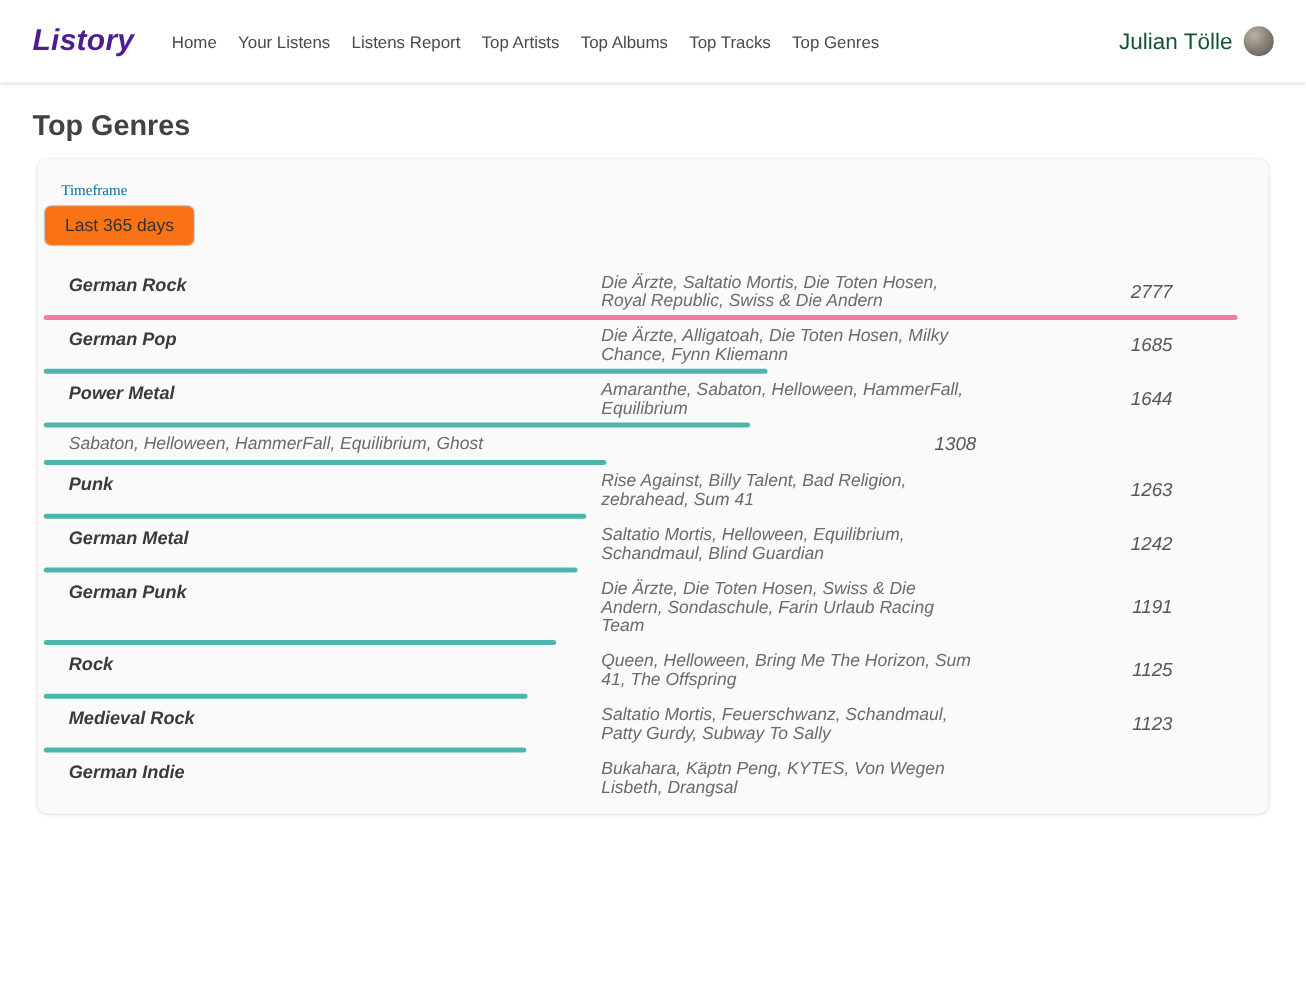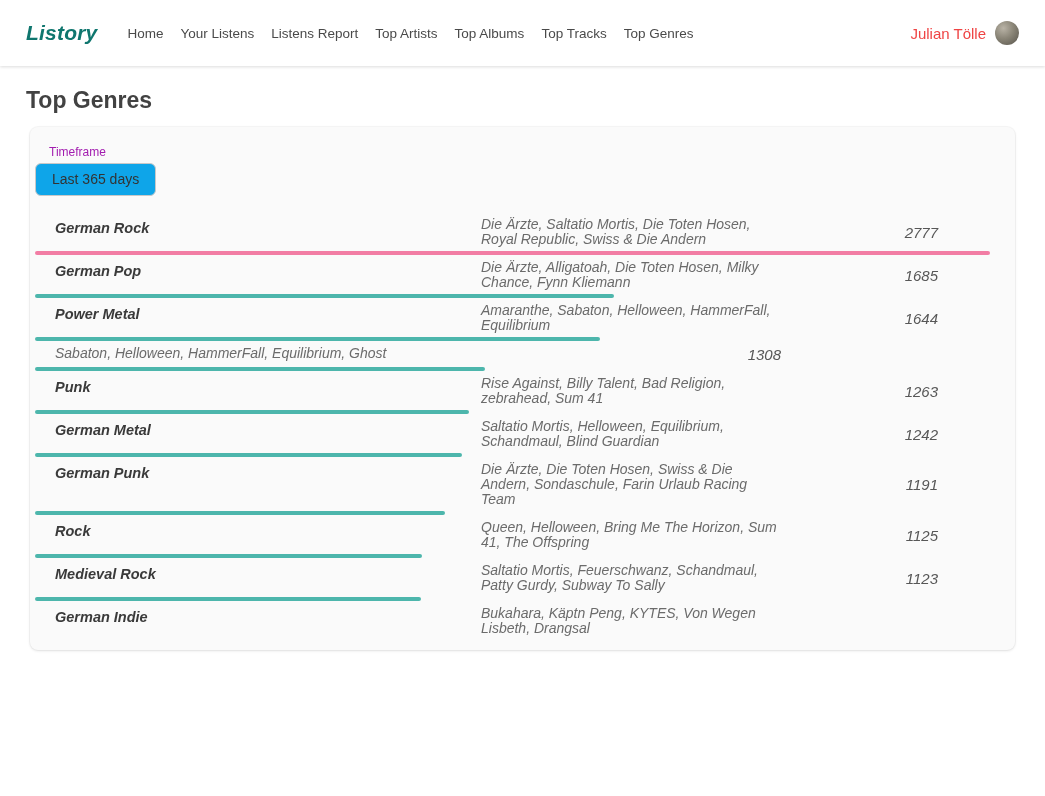--- a/index.html
+++ b/index.html
@@ -17,24 +17,24 @@
     height: 66px;
     display: flex;
     align-items: center;
     padding: 0 26px;
     background: #ffffff;
     box-shadow: 0 1px 3px rgba(0,0,0,0.14);
     position: relative;
     z-index: 2;
   }
   .logo {
-    font-size: 21px;
+    font-size: 24px;
     font-weight: 700;
     font-style: italic;
-    color: #0f766e;
+    color: #4c1d95;
     cursor: pointer;
     letter-spacing: 0.2px;
   }
   nav {
     display: flex;
     align-items: flex-end;
     margin-left: 30px;
     gap: 17px;
     flex: 1;
   }
@@ -43,21 +43,21 @@
     color: #4a4a4a;
     text-decoration: none;
     cursor: pointer;
     white-space: nowrap;
   }
   .user-area {
     display: flex;
     align-items: center;
     gap: 9px;
   }
-  .user-name { font-size: 15px; color: #ef4444; cursor: pointer; }
+  .user-name { font-size: 18px; color: #14532d; cursor: pointer; }
   .avatar {
     width: 24px; height: 24px;
     border-radius: 50%;
     background: radial-gradient(circle at 35% 30%, #b9b3a6 0%, #8a8577 45%, #55524a 100%);
     cursor: pointer;
     flex: 0 0 auto;
   }
 
   
   main { padding: 0 30px; }
@@ -70,29 +70,30 @@
   .card {
     background: #fafafa;
     border-radius: 8px;
     box-shadow: 0 1px 3px rgba(0,0,0,0.10), 0 0 0 1px rgba(0,0,0,0.03);
     padding: 18px 25px 10px 5px;
   }
   .timeframe-wrap { margin-bottom: 16px; }
   .timeframe-label {
     display: block;
     font-size: 12px;
-    color: #a21caf;
+    color: #0369a1;
     margin: 0 0 4px 14px;
+    font-family: Liberation Serif, serif;
   }
   .timeframe-select {
     display: inline-block;
     font-family: "Liberation Sans", sans-serif;
     font-size: 14px;
     color: #333;
-    background: #0ea5e9;
+    background: #f97316;
     border: 1px solid #c8c8c8;
     border-radius: 6px;
     padding: 7px 16px 8px 16px;
     cursor: pointer;
   }
 
   
   .genre-table { width: 100%; }
   .genre-row { margin: 0; }
   .row-content {

